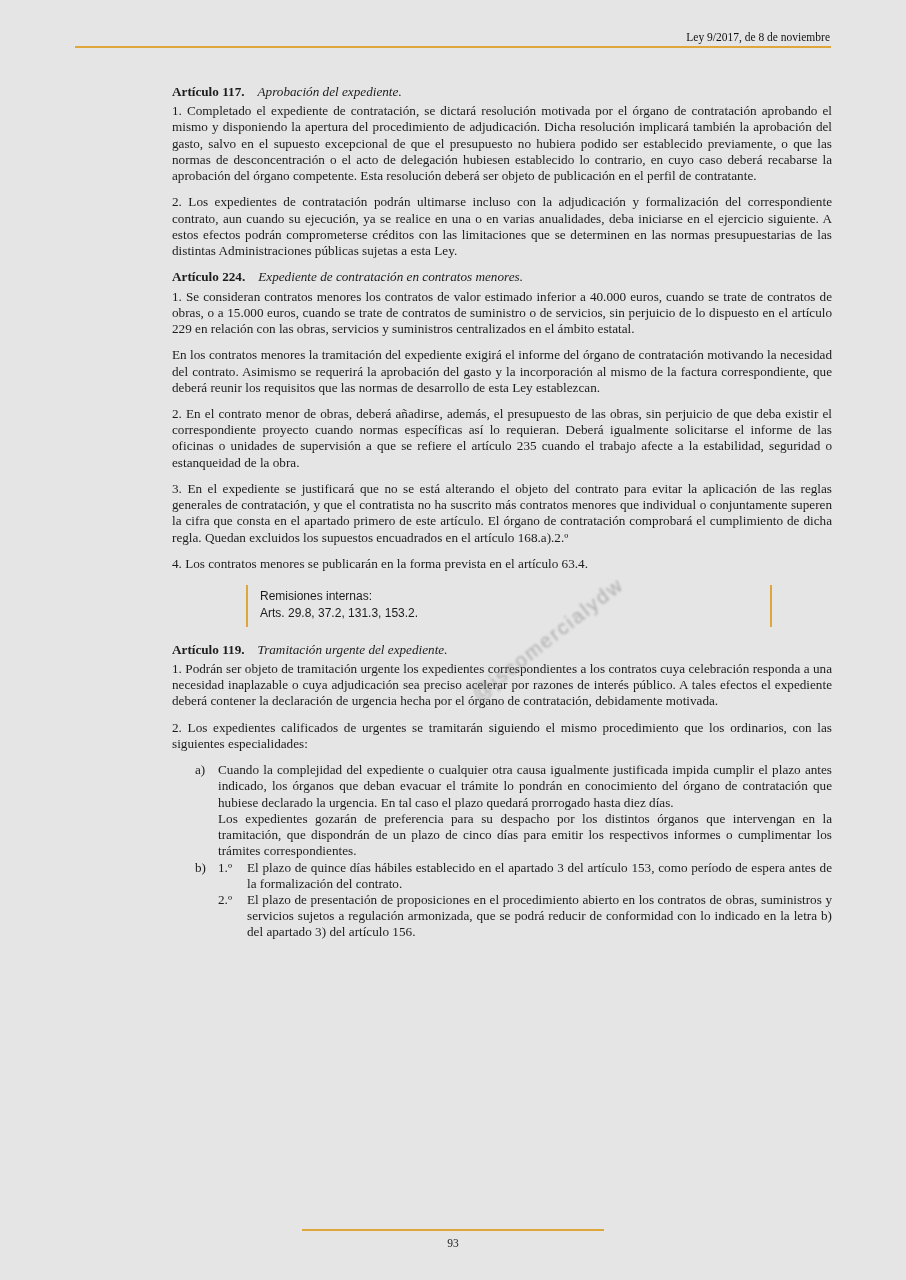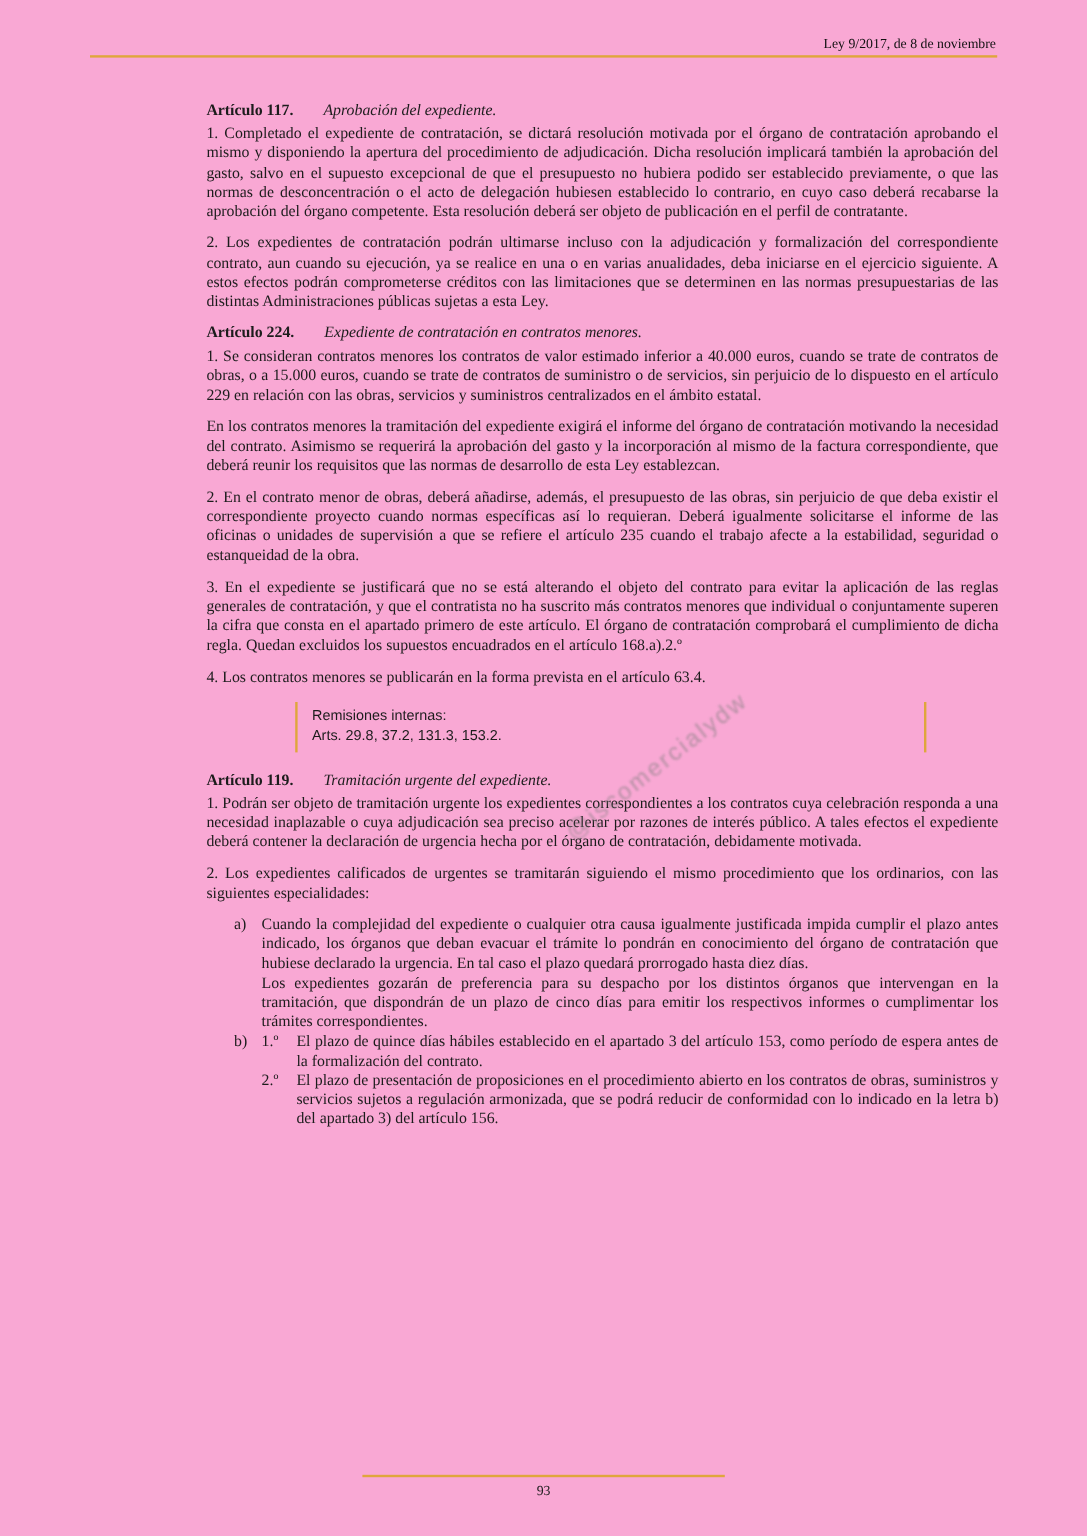--- a/index.html
+++ b/index.html
@@ -1,21 +1,21 @@
 <!DOCTYPE html>
 <html><head>
 <meta charset="utf-8">
 <style>
   * { margin: 0; padding: 0; box-sizing: border-box; }
   html, body { background: #ffffff; }
   .page {
     position: relative;
     width: 906px;
     height: 1280px;
-    background: #f9a8d4;
+    background: #e5e5e5;
     font-family: "Liberation Serif", serif;
     color: #1c1c1c;
     overflow: hidden;
   }
   .header-title {
     position: absolute;
     top: 31px;
     right: 76px;
     font-size: 11.5px;
     color: #111;
@@ -38,21 +38,21 @@
     text-align: justify;
   }
   p.para { margin-bottom: 10px; }
   .art-heading {
     margin-top: 6px;
     margin-bottom: 3px;
     text-align: left;
     font-size: 13.2px;
     font-weight: normal;
   }
-  .art-num { font-weight: bold; margin-right: 25px; }
+  .art-num { font-weight: bold; margin-right: 13px; }
   .art-title { font-style: italic; }
   .note {
     display: flex;
     margin: 13px 0 15px 50px;
     width: 550px;
     padding-left: 24px;
   }
   .note-bar { width: 2px; background: #DFA63C; flex: none; }
   .note-body {
     flex: 1;

